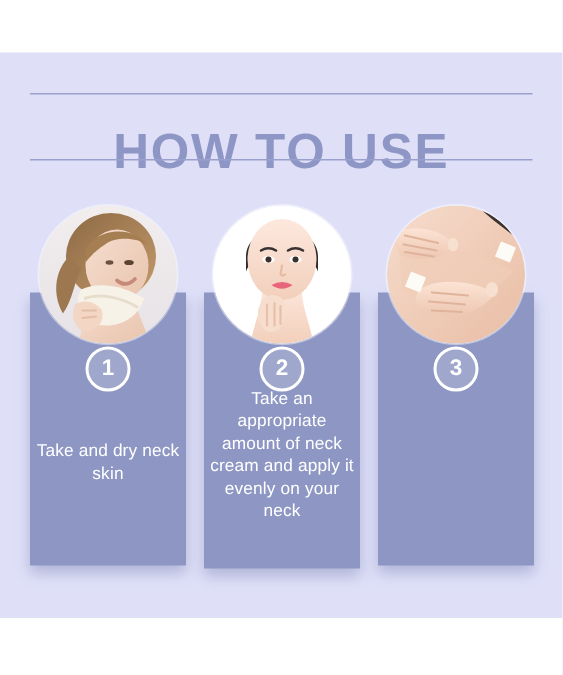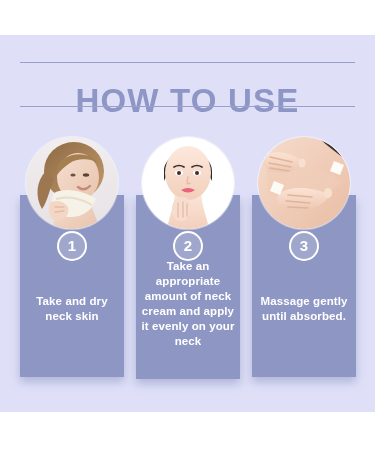--- a/index.html
+++ b/index.html
@@ -134,21 +134,20 @@
   
   .caption {
     position: absolute;
     left: 3px;
     width: 98px;
     color: #ffffff;
     font-size: 11.5px;
     line-height: 15px;
     text-align: center;
     letter-spacing: 0.1px;
-    font-weight: bold;
   }
   .card-1 .caption { top: 157px; }
   .card-2 .caption { top: 122px; }
   .card-3 .caption { top: 157px; }
 </style>
 </head>
 <body>
 
 <div id="root">
 
@@ -296,18 +295,17 @@
               <path d="M76 24 L86 28 L82 38 L72 34 Z" fill="#fdfbf6"></path>
 
               <ellipse cx="70" cy="56" rx="4" ry="5" fill="#f8e0d1"></ellipse>
               <ellipse cx="44" cy="26" rx="3.5" ry="4.5" fill="#f8e0d1"></ellipse>
             </g>
           </svg>
         </div>
 
         <div class="badge">3</div>
 
-        <div class="caption">Massage gently until absorbed.</div>
       </div>
 
     </div>
   </div>
 </div>
 
 </body></html>

